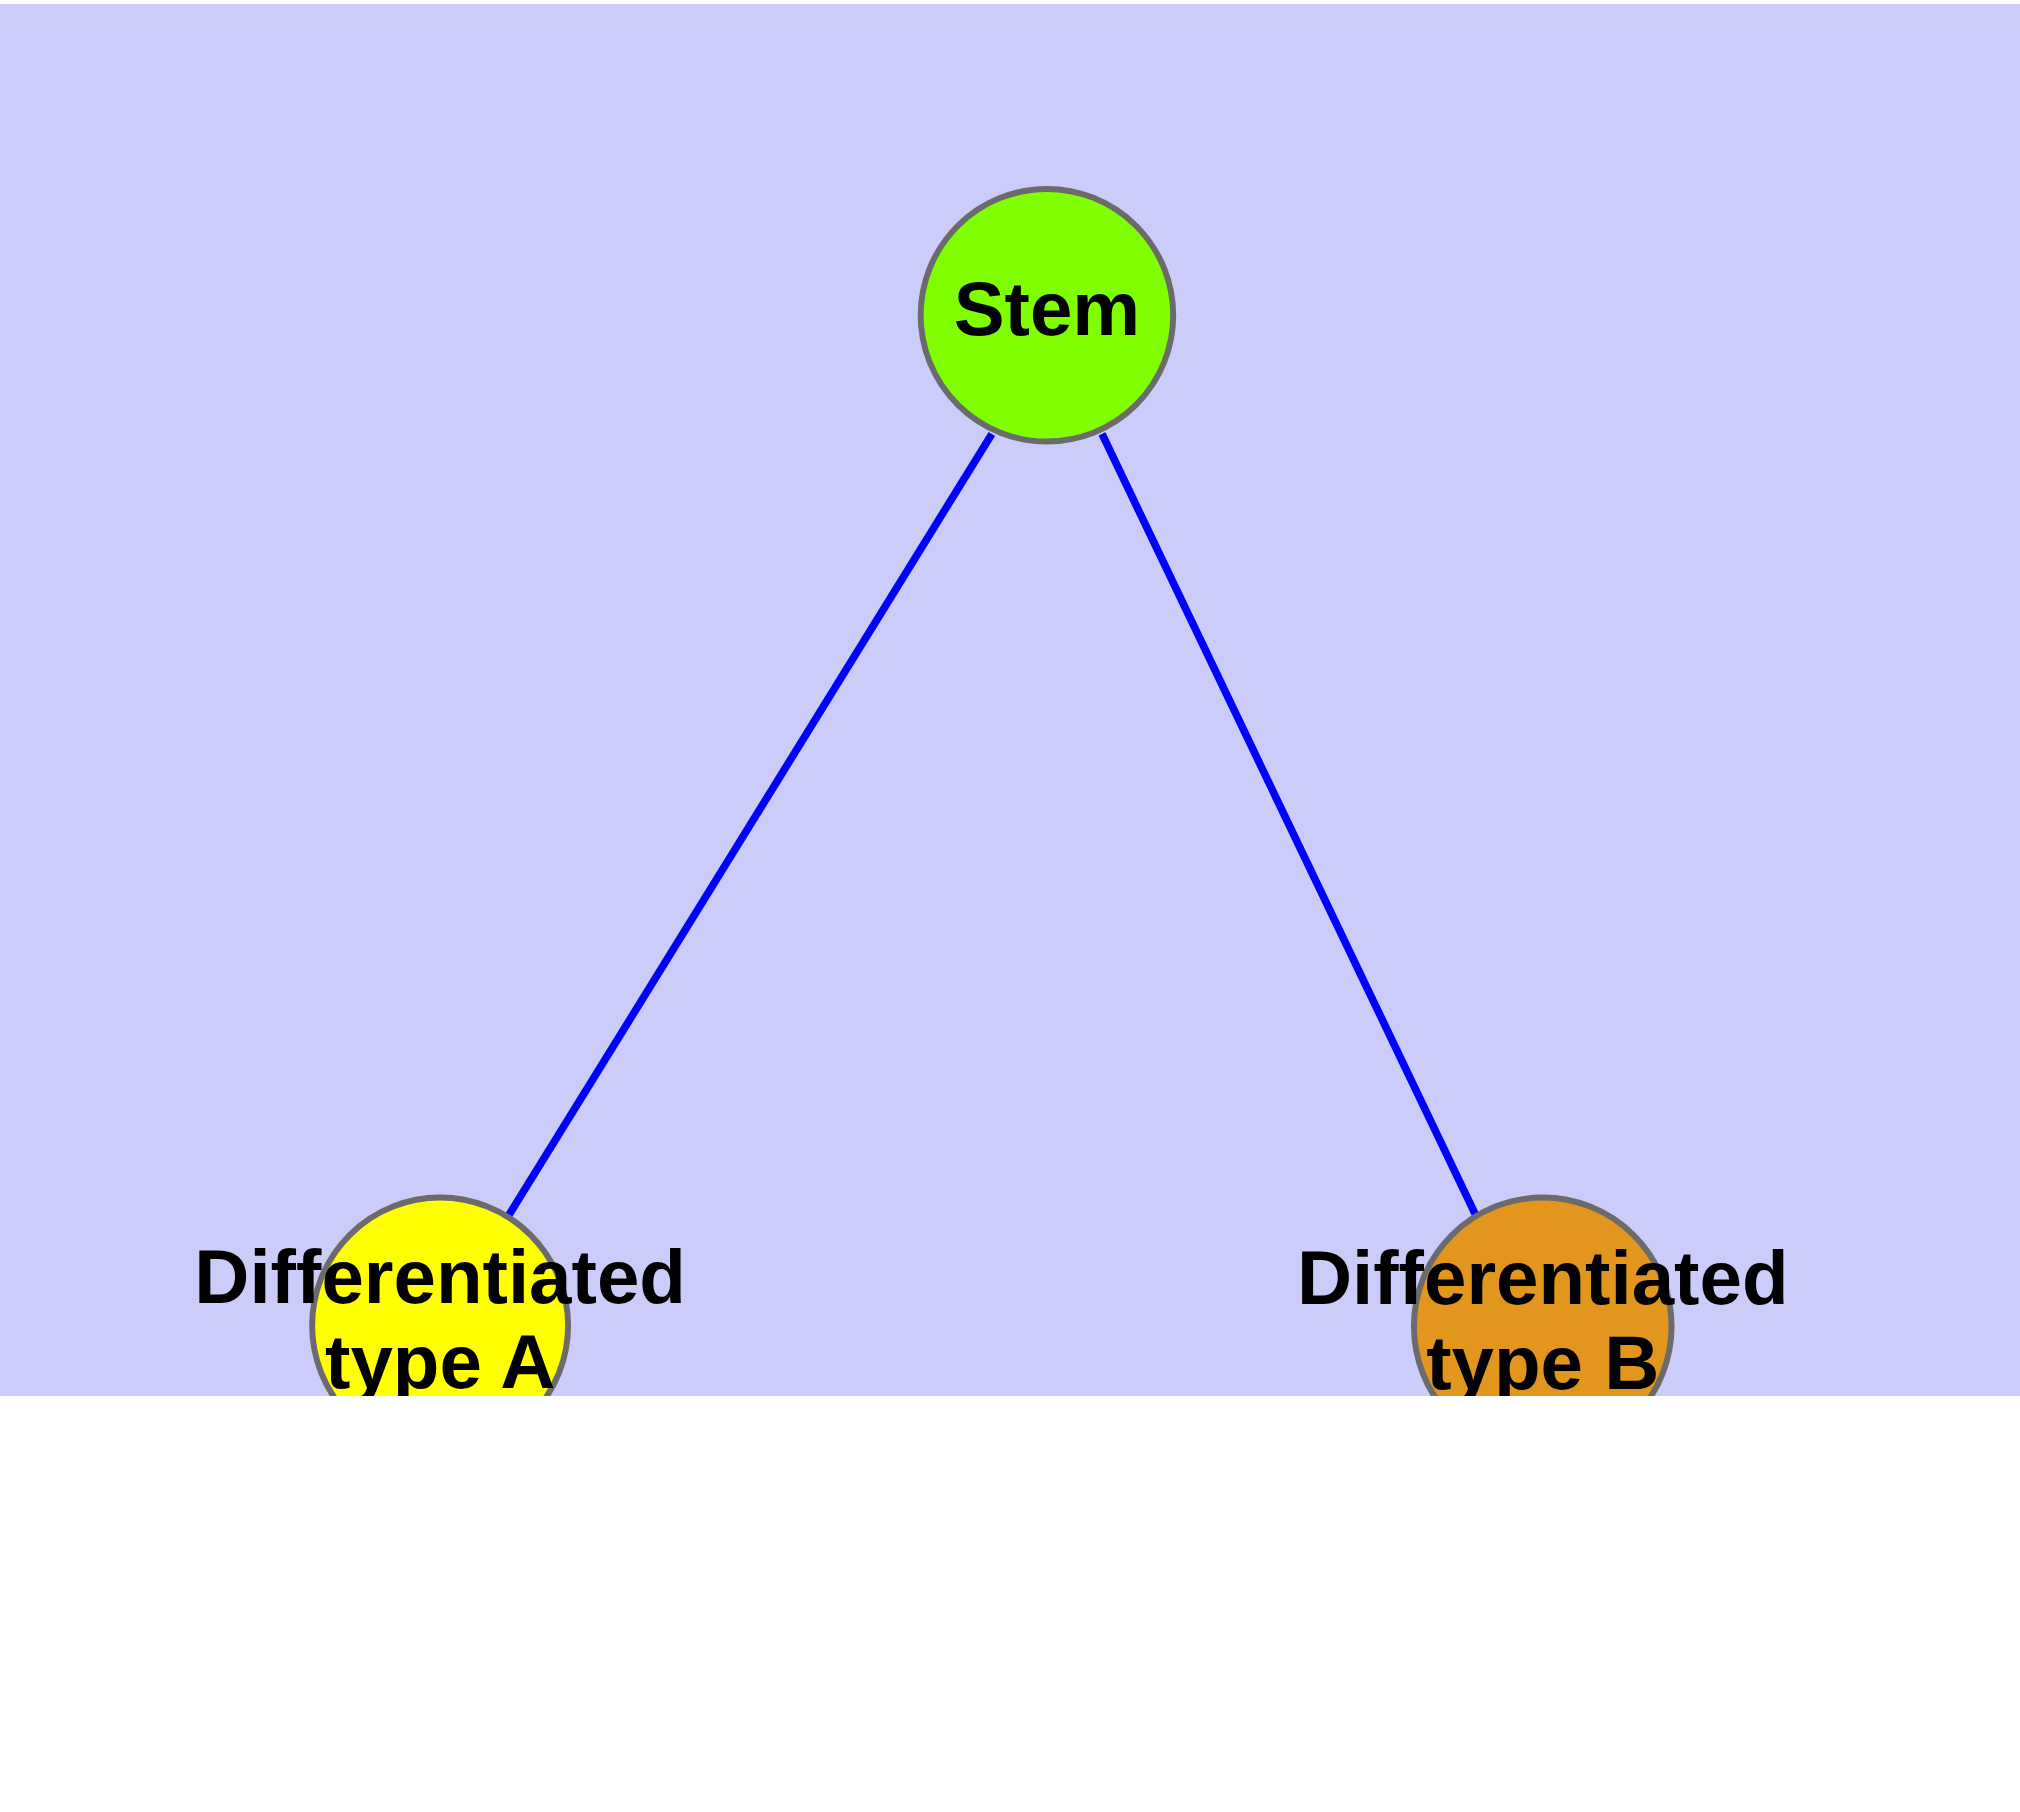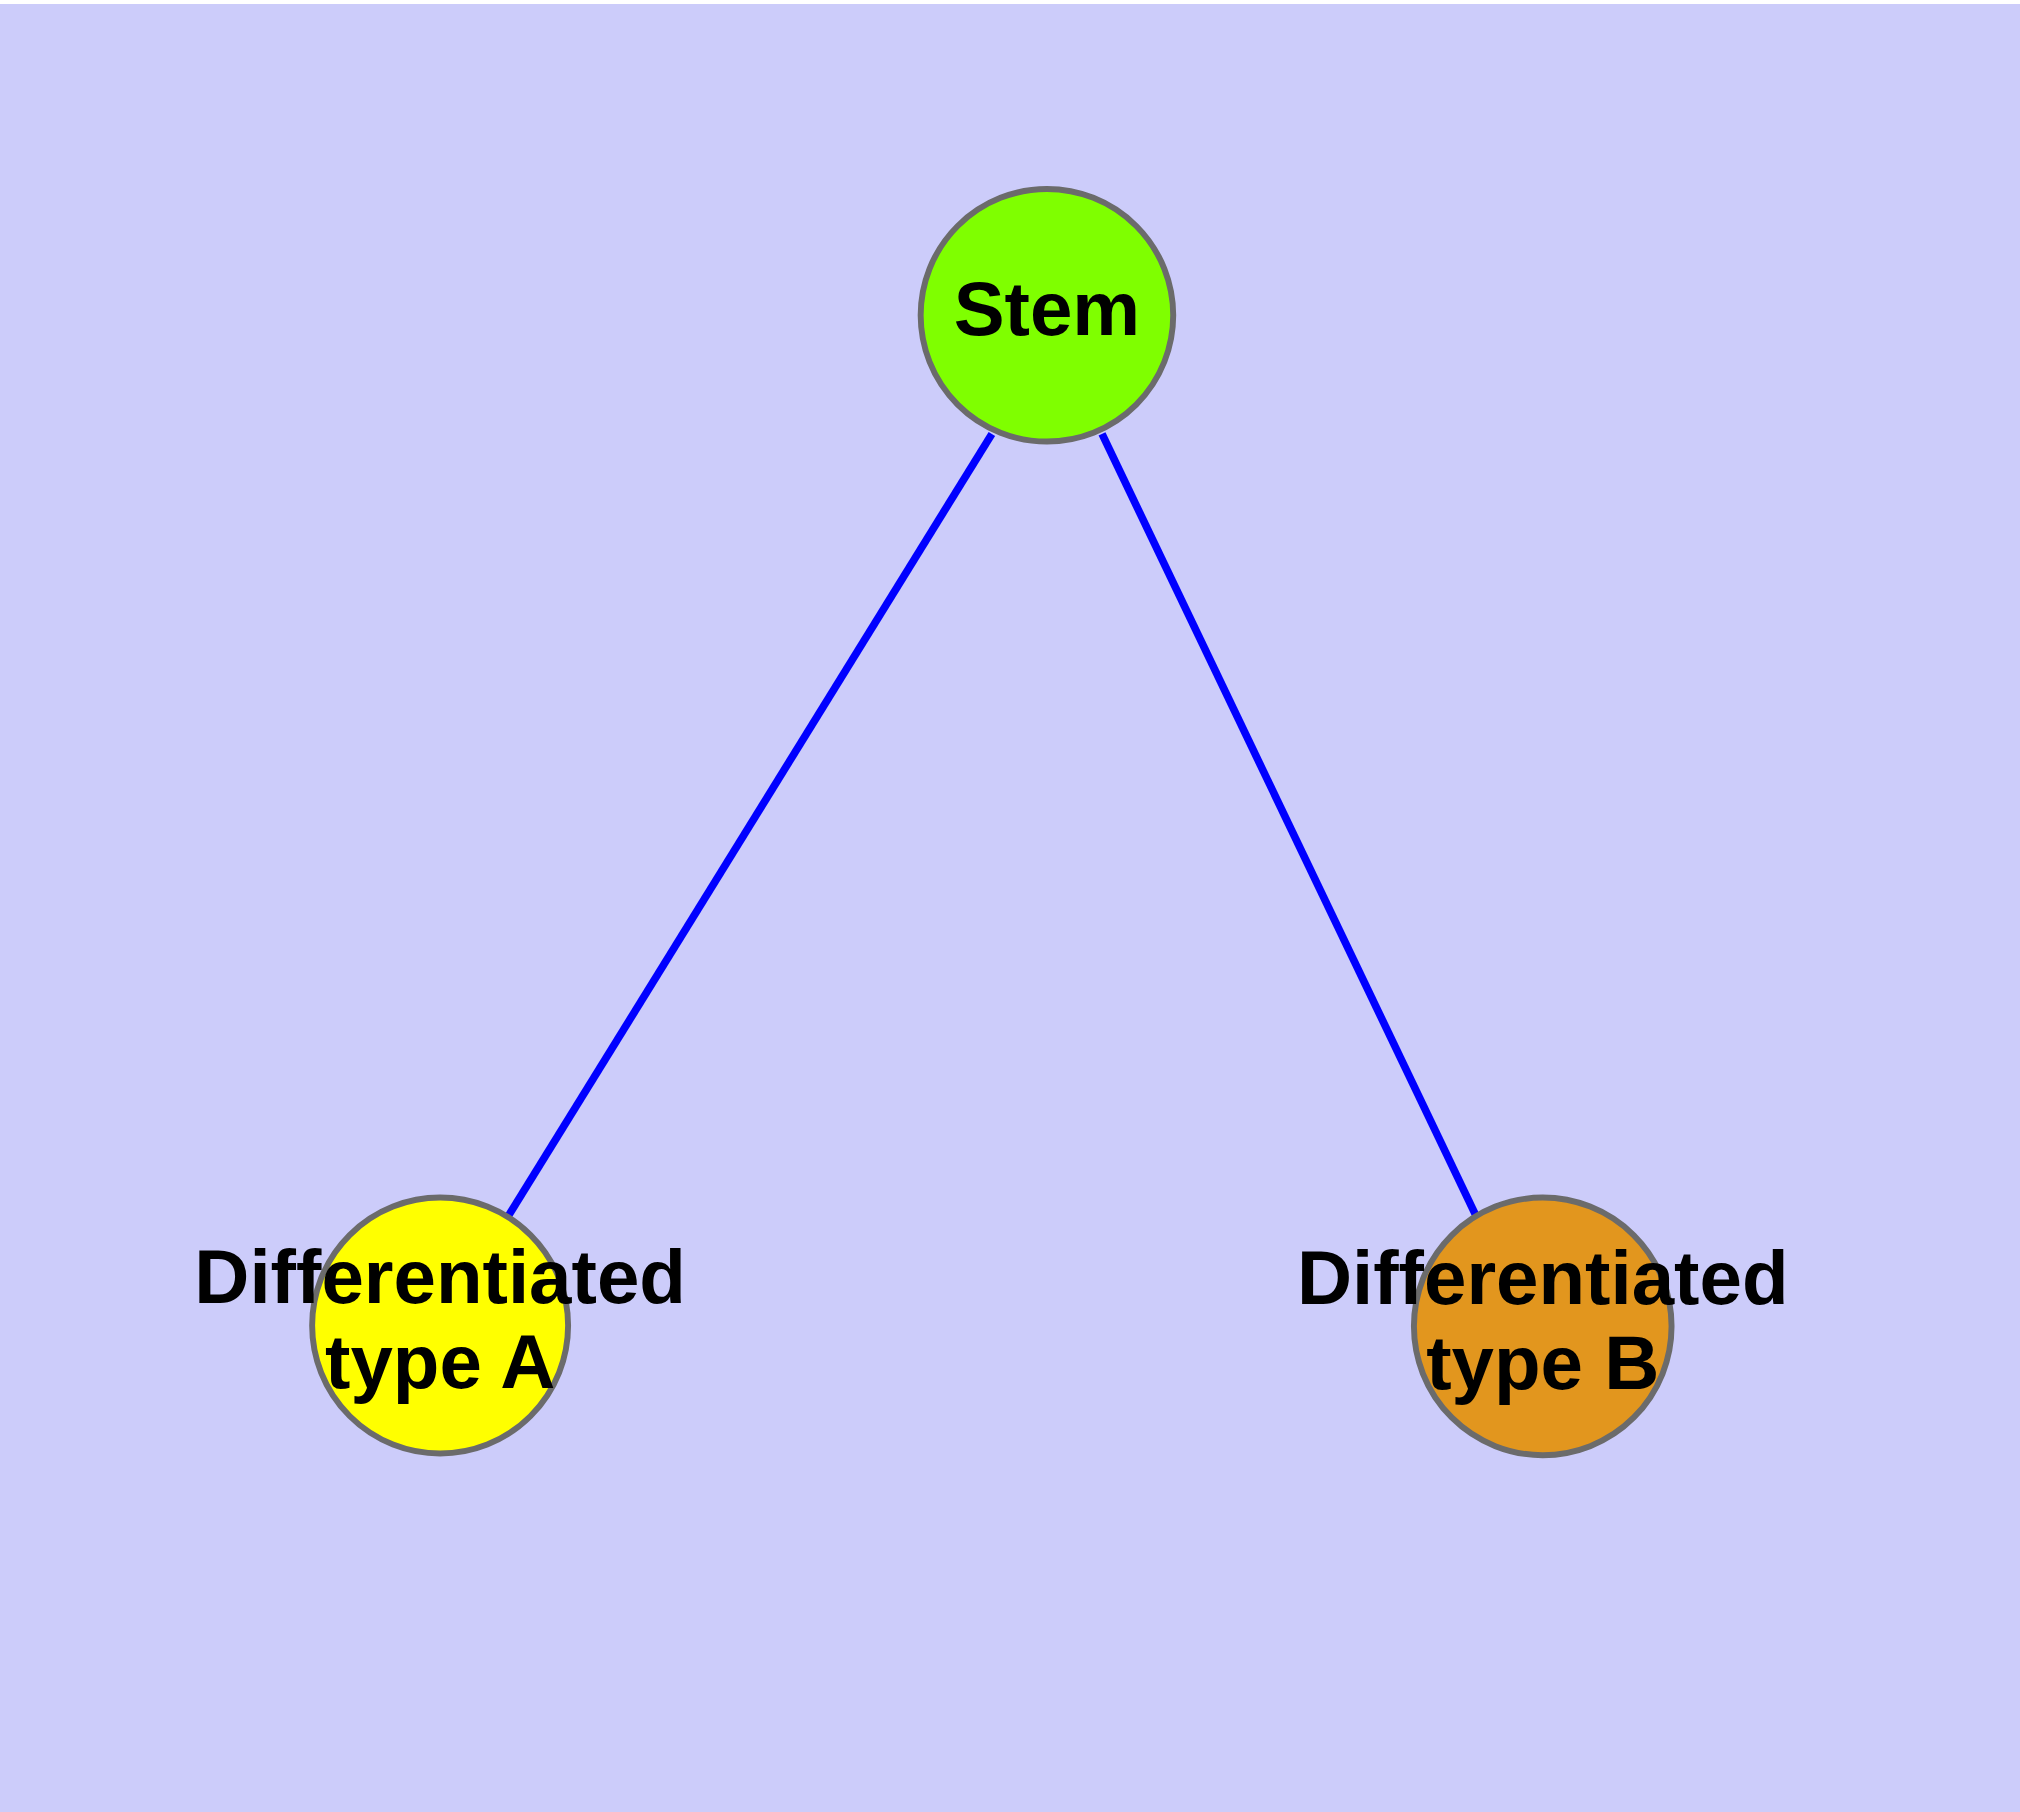--- a/index.html
+++ b/index.html
@@ -4,21 +4,21 @@
 <title>Cell Differentiation Graph</title>
 <style>
   html, body {
     margin: 0;
     padding: 0;
     background: #ffffff;
   }
   #canvas {
     position: relative;
     width: 2021px;
-    height: 1812px;
+    height: 1396px;
     background: #ffffff;
     overflow: hidden;
     font-family: "Liberation Sans", "DejaVu Sans", sans-serif;
   }
   #plot-background {
     position: absolute;
     left: 0;
     top: 4.2px;
     width: 2021px;
     height: 1808px;

